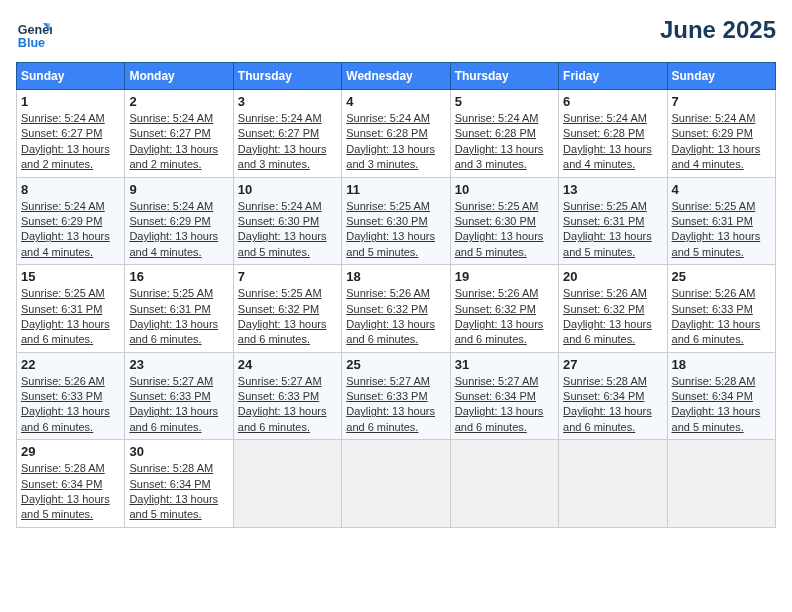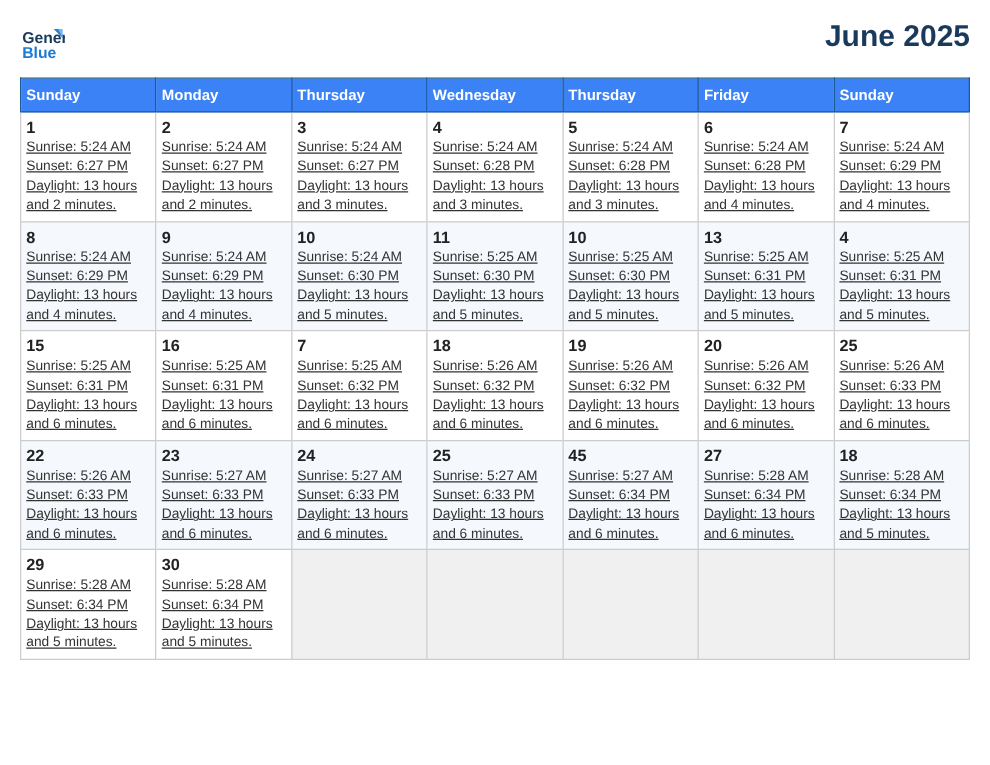--- a/index.html
+++ b/index.html
@@ -309,21 +309,21 @@
       </td>
         <td>
         <div class="day-number">25</div>
         <div class="day-info">
           Sunrise: 5:27 AM<br>
           Sunset: 6:33 PM<br>
           Daylight: 13 hours and 6 minutes.
         </div>
       </td>
         <td>
-        <div class="day-number">45</div>
+        <div class="day-number">31</div>
         <div class="day-info">
           Sunrise: 5:27 AM<br>
           Sunset: 6:34 PM<br>
           Daylight: 13 hours and 6 minutes.
         </div>
       </td>
         <td>
         <div class="day-number">27</div>
         <div class="day-info">
           Sunrise: 5:28 AM<br>

